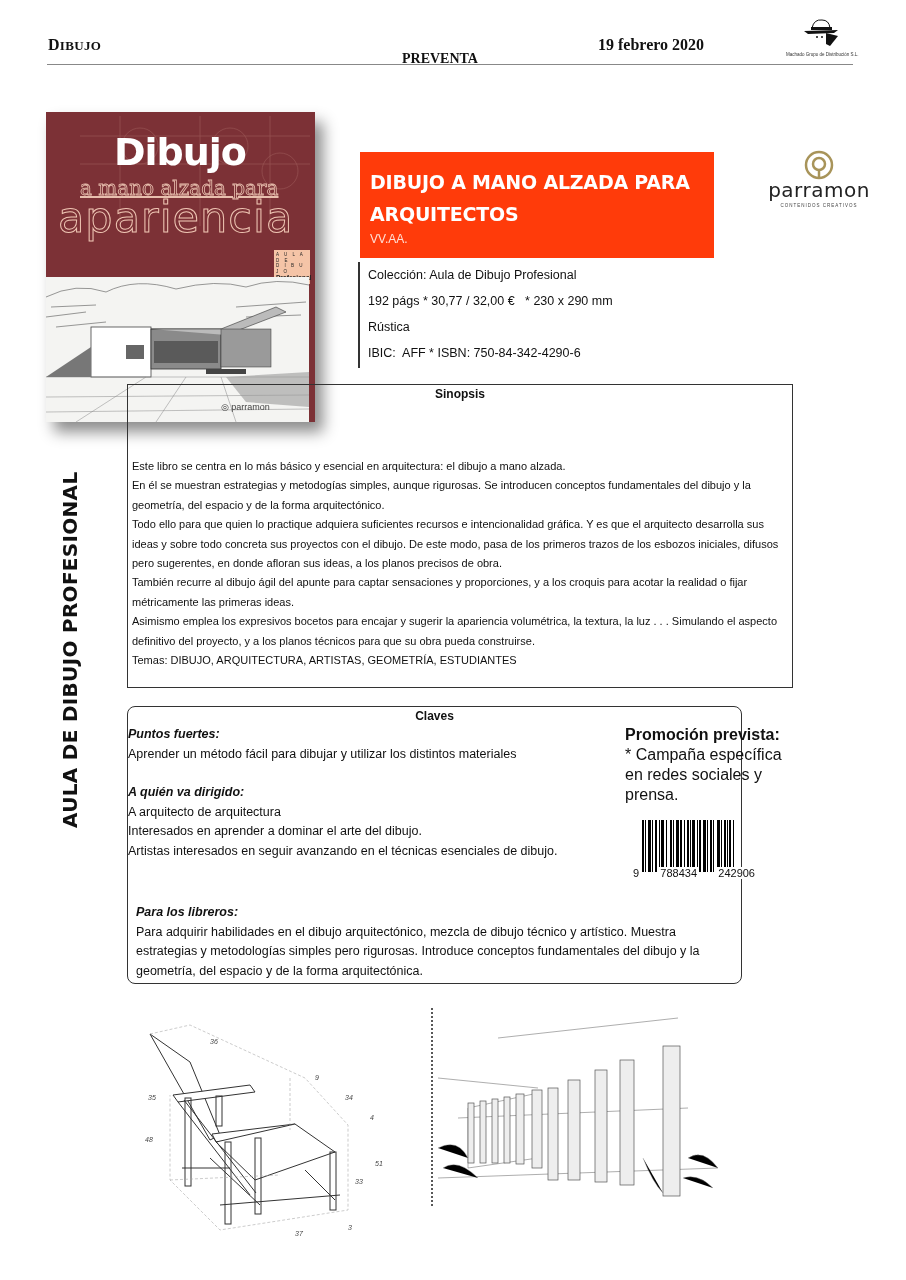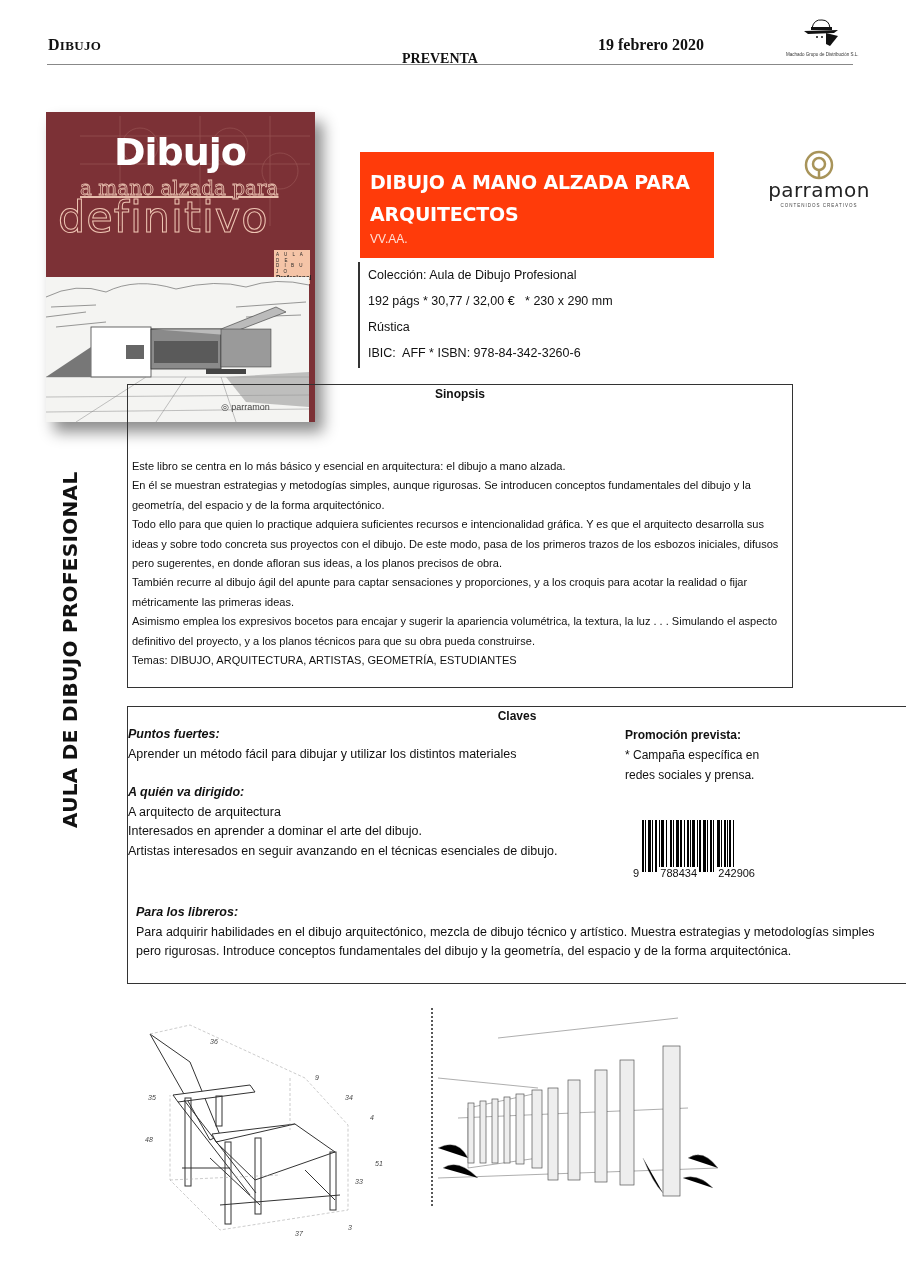--- a/index.html
+++ b/index.html
@@ -60,27 +60,27 @@
   }
 
   
   .box { border: 1.5px solid #333; box-sizing: border-box; }
   #sinopsis { left: 127px; top: 384px; width: 666px; height: 304px; }
   #sinopsis .h { position: absolute; top: 2px; left: 0; right: 0; text-align: center; font-weight: bold; font-size: 12px; }
   #sinopsis .body { position: absolute; top: 72px; left: 4px; right: 4px; text-align: left; font-size: 11px; line-height: 19.4px; }
   #sinopsis .body p { margin: 0; }
   #sinopsis .temas { font-weight: normal; }
 
-  #claves { left: 127px; top: 706px; width: 780px; height: 278px; }
+  #claves { left: 127px; top: 706px; width: 615px; height: 278px; border-radius: 8px; }
   #claves .h { position: absolute; top: 2px; left: 0; right: 0; text-align: center; font-weight: bold; font-size: 12px; }
   #claves .left { position: absolute; left: 0; top: 18px; width: 470px; font-size: 12.5px; line-height: 19.6px; }
   #claves .sub { font-weight: bold; font-style: italic; }
   #claves .gap { height: 19px; }
   #claves .full { position: absolute; left: 8px; top: 196px; right: 12px; font-size: 12.5px; line-height: 19.6px; }
-  #claves .promo { position: absolute; left: 497px; top: 18px; width: 160px; font-size: 12px; line-height: 20px; }
+  #claves .promo { position: absolute; left: 497px; top: 18px; width: 160px; font-size: 16px; line-height: 20px; }
   #claves .promo .pt { font-weight: bold; }
 
   #barcode { left: 632px; top: 820px; width: 124px; height: 62px; }
   #barcode .bars { position: absolute; left: 10px; top: 0; width: 112px; height: 52px; display: flex; align-items: flex-start; }
   #barcode .bars span { display: block; background: #000; height: 52px; }
   #barcode .digits { position: absolute; left: 0; top: 47px; width: 124px; font-size: 11px; display: flex; justify-content: space-between; background: transparent; }
   #barcode .digits span { background: #fff; padding: 0 1px; line-height: 12px; }
 
   
   #chair-sketch { left: 130px; top: 1000px; width: 290px; height: 260px; }
@@ -114,21 +114,21 @@
         <circle cx="200" cy="55" r="18"></circle>
       <line x1="0" y1="20" x2="230" y2="20"></line>
         <line x1="0" y1="48" x2="230" y2="48"></line>
       <line x1="40" y1="0" x2="40" y2="110"></line>
         <line x1="120" y1="0" x2="120" y2="110"></line>
         <line x1="190" y1="0" x2="190" y2="110"></line>
     </g>
   </svg>
   <div class="ttl1">Dibujo</div>
   <div class="ttl2">a mano alzada para</div>
-  <div class="ttl3">definitivo</div>
+  <div class="ttl3">apariencia</div>
   <div class="badge">
     <div>A U L A</div>
     <div>D E</div>
     <div>D I B U J O</div>
     <b>Profesional</b>
   </div>
   <svg class="sketch" viewBox="0 0 263 145">
     <rect width="263" height="145" fill="#f4f4f2"></rect>
     <g stroke="#555" stroke-width="0.6" fill="none">
       <path d="M0 20 Q30 5 60 15 Q90 0 130 12 Q170 2 200 10 Q230 0 263 8"></path>
@@ -157,21 +157,21 @@
 
 <div id="title-banner" class="abs">
   <div class="t">DIBUJO A MANO ALZADA PARA ARQUITECTOS</div>
   <div class="a">VV.AA.</div>
 </div>
 
 <div id="specs" class="abs">
   <div>Colección: Aula de Dibujo Profesional</div>
   <div>192 págs * 30,77 / 32,00 €   * 230 x 290 mm</div>
   <div>Rústica</div>
-  <div>IBIC:  AFF * ISBN: 978-84-342-3260-6</div>
+  <div>IBIC:  AFF * ISBN: 750-84-342-4290-6</div>
 </div>
 
 <div id="parramon" class="abs">
   <svg width="110" height="30" viewBox="0 0 110 30">
     <circle cx="55" cy="15" r="13" fill="none" stroke="#a8945a" stroke-width="2.5"></circle>
     <circle cx="55" cy="14" r="6" fill="none" stroke="#a8945a" stroke-width="2.5"></circle>
     <line x1="55" y1="20" x2="55" y2="27" stroke="#a8945a" stroke-width="2.5"></line>
   </svg>
   <div class="word">parramon</div>
   <div class="tag">CONTENIDOS CREATIVOS</div>

